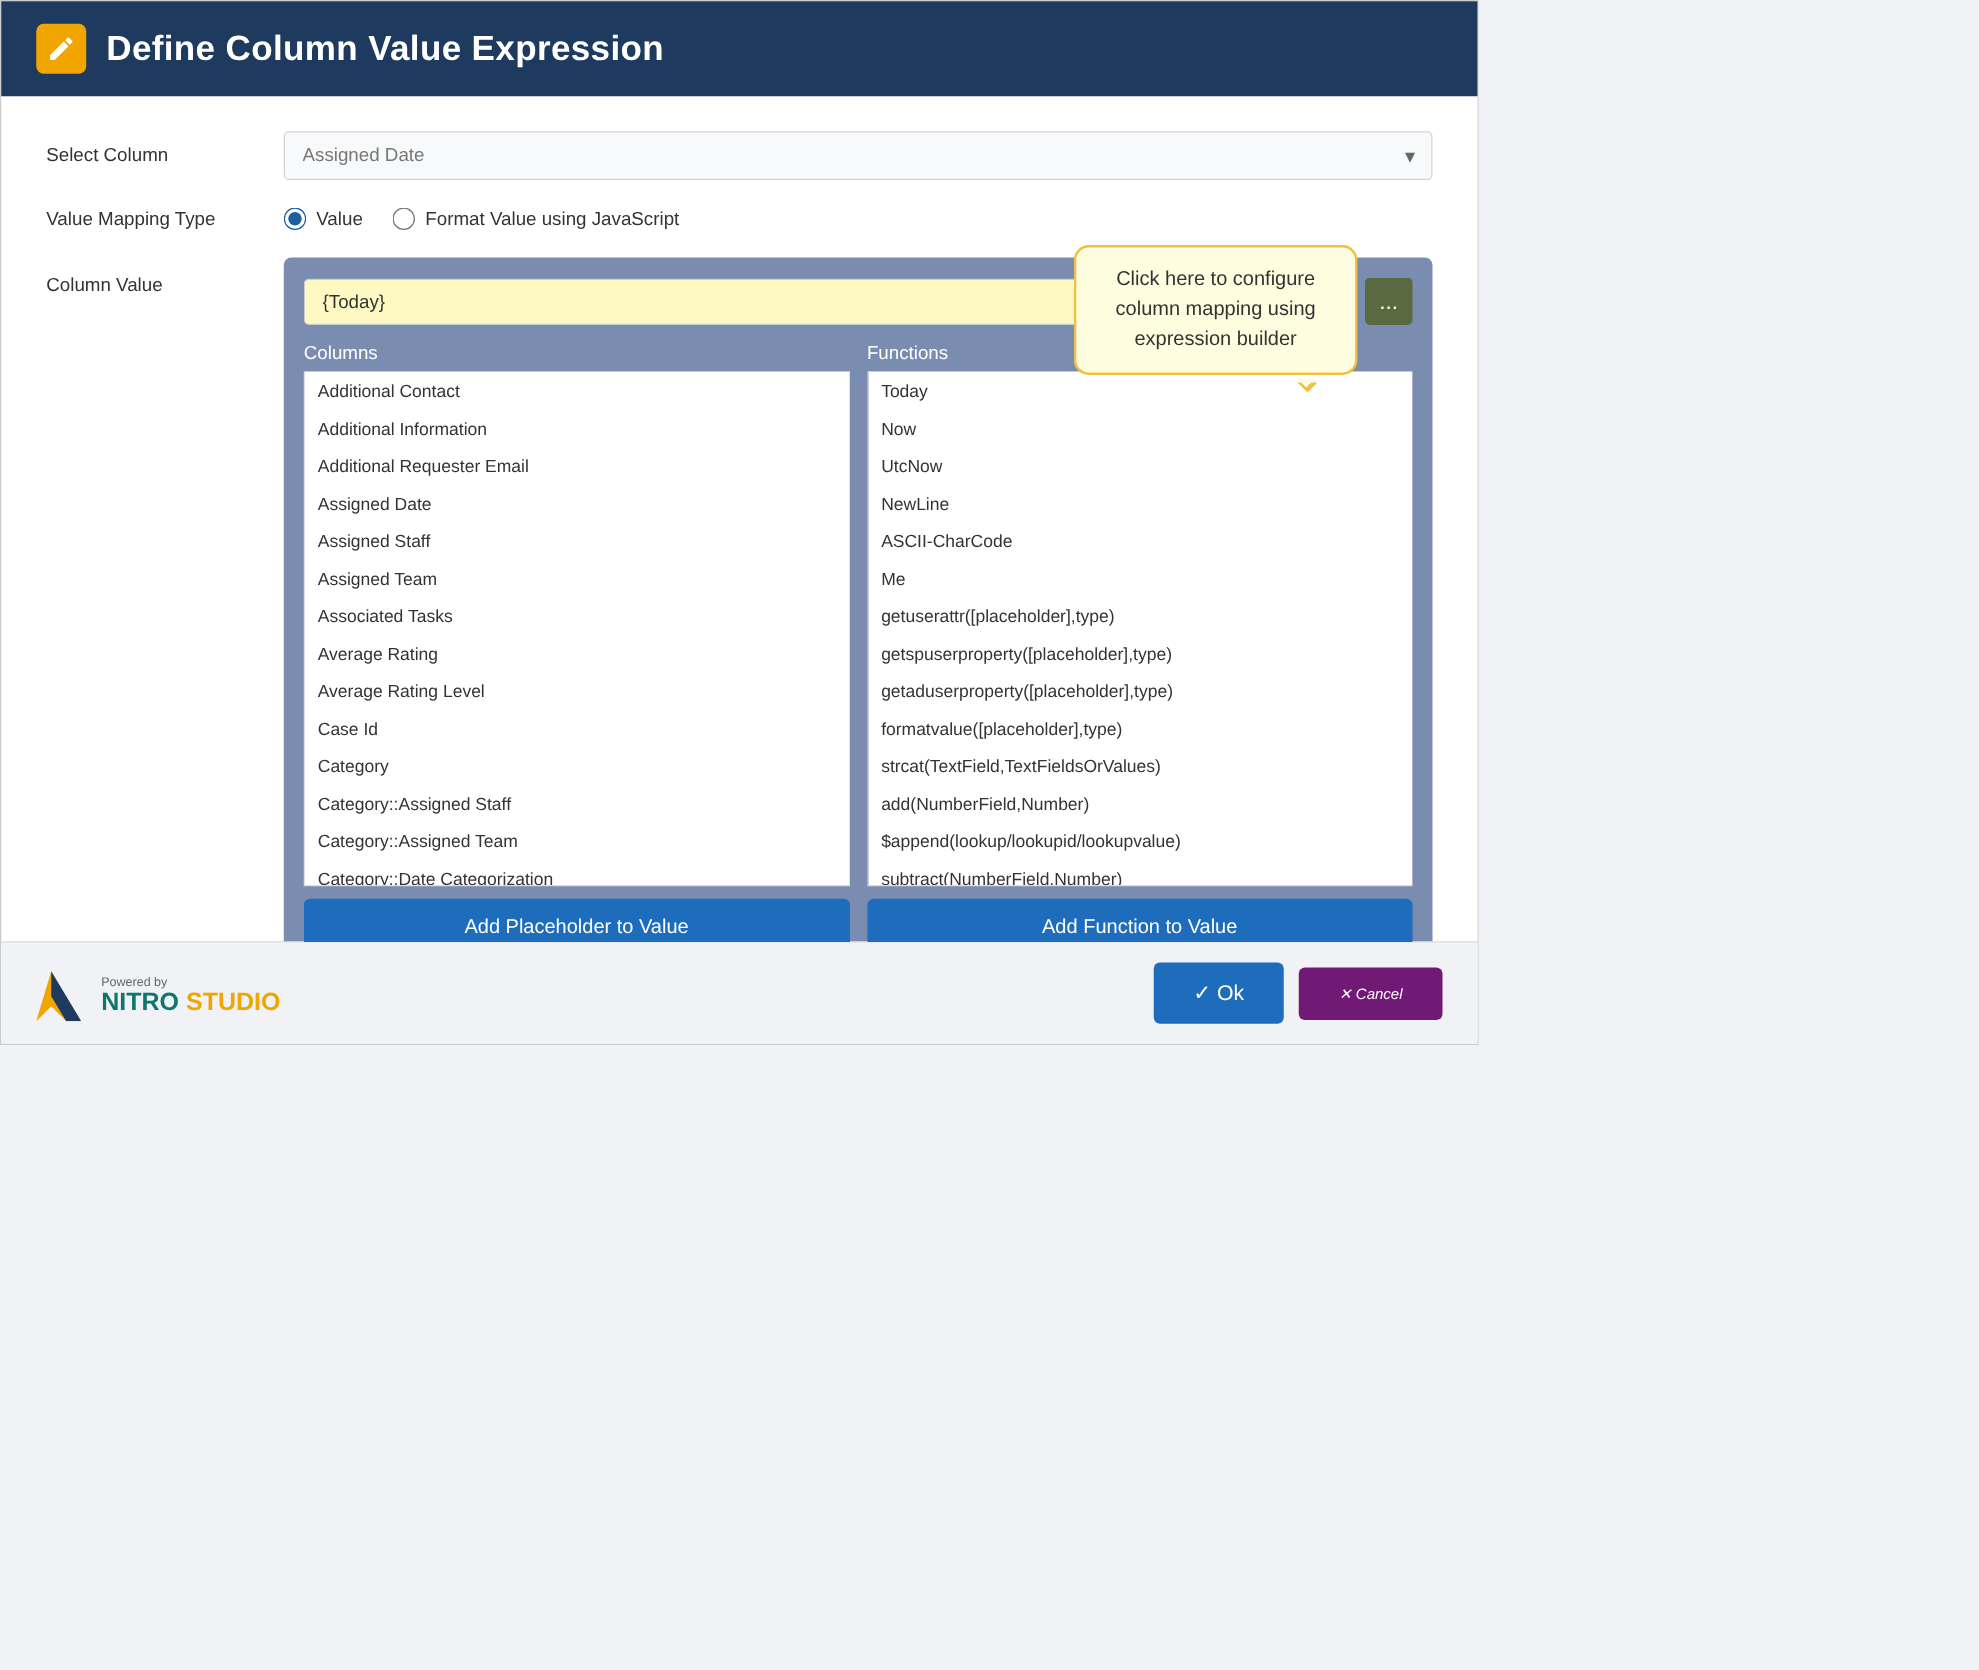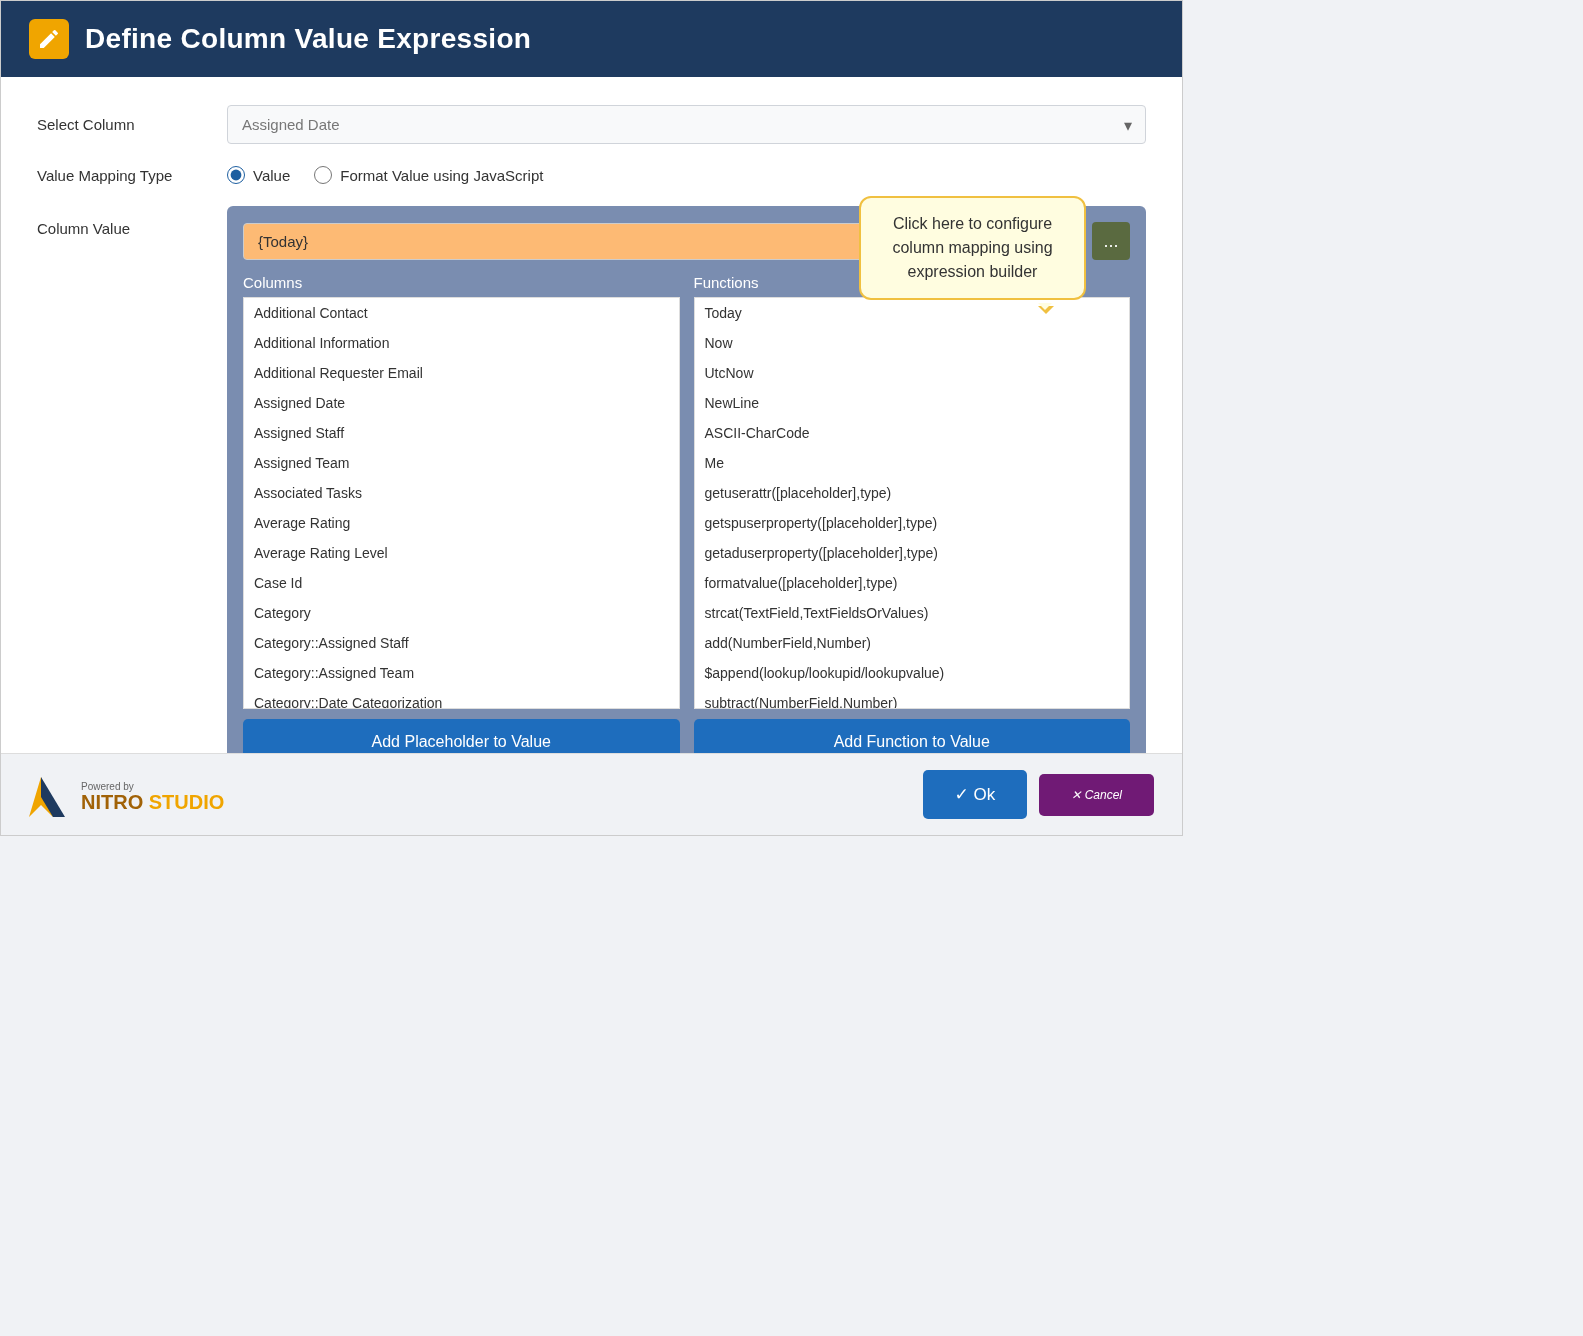--- a/index.html
+++ b/index.html
@@ -157,21 +157,21 @@
       margin-bottom: 14px;
       gap: 8px;
       position: relative;
     }
 
     .expression-input {
       flex: 1;
       padding: 9px 14px;
       border: 1px solid #ccc;
       border-radius: 4px;
-      background: #fdba74;
+      background: #fef9c3;
       font-size: 15px;
       color: #333;
     }
 
     .ellipsis-btn {
       width: 38px;
       height: 38px;
       background: #5a6a40;
       border: none;
       border-radius: 4px;
@@ -254,21 +254,21 @@
       flex-direction: column;
       line-height: 1;
     }
 
     .brand-powered {
       font-size: 10px;
       color: #666;
     }
 
     .brand-nitro {
-      color: #a16207;
+      color: #0f766e;
     }
 
     .btn-ok {
       background: #1e6dbd;
       color: #fff;
       border: none;
       border-radius: 5px;
       padding: 14px 32px;
       font-size: 17px;
       font-weight: 500;

